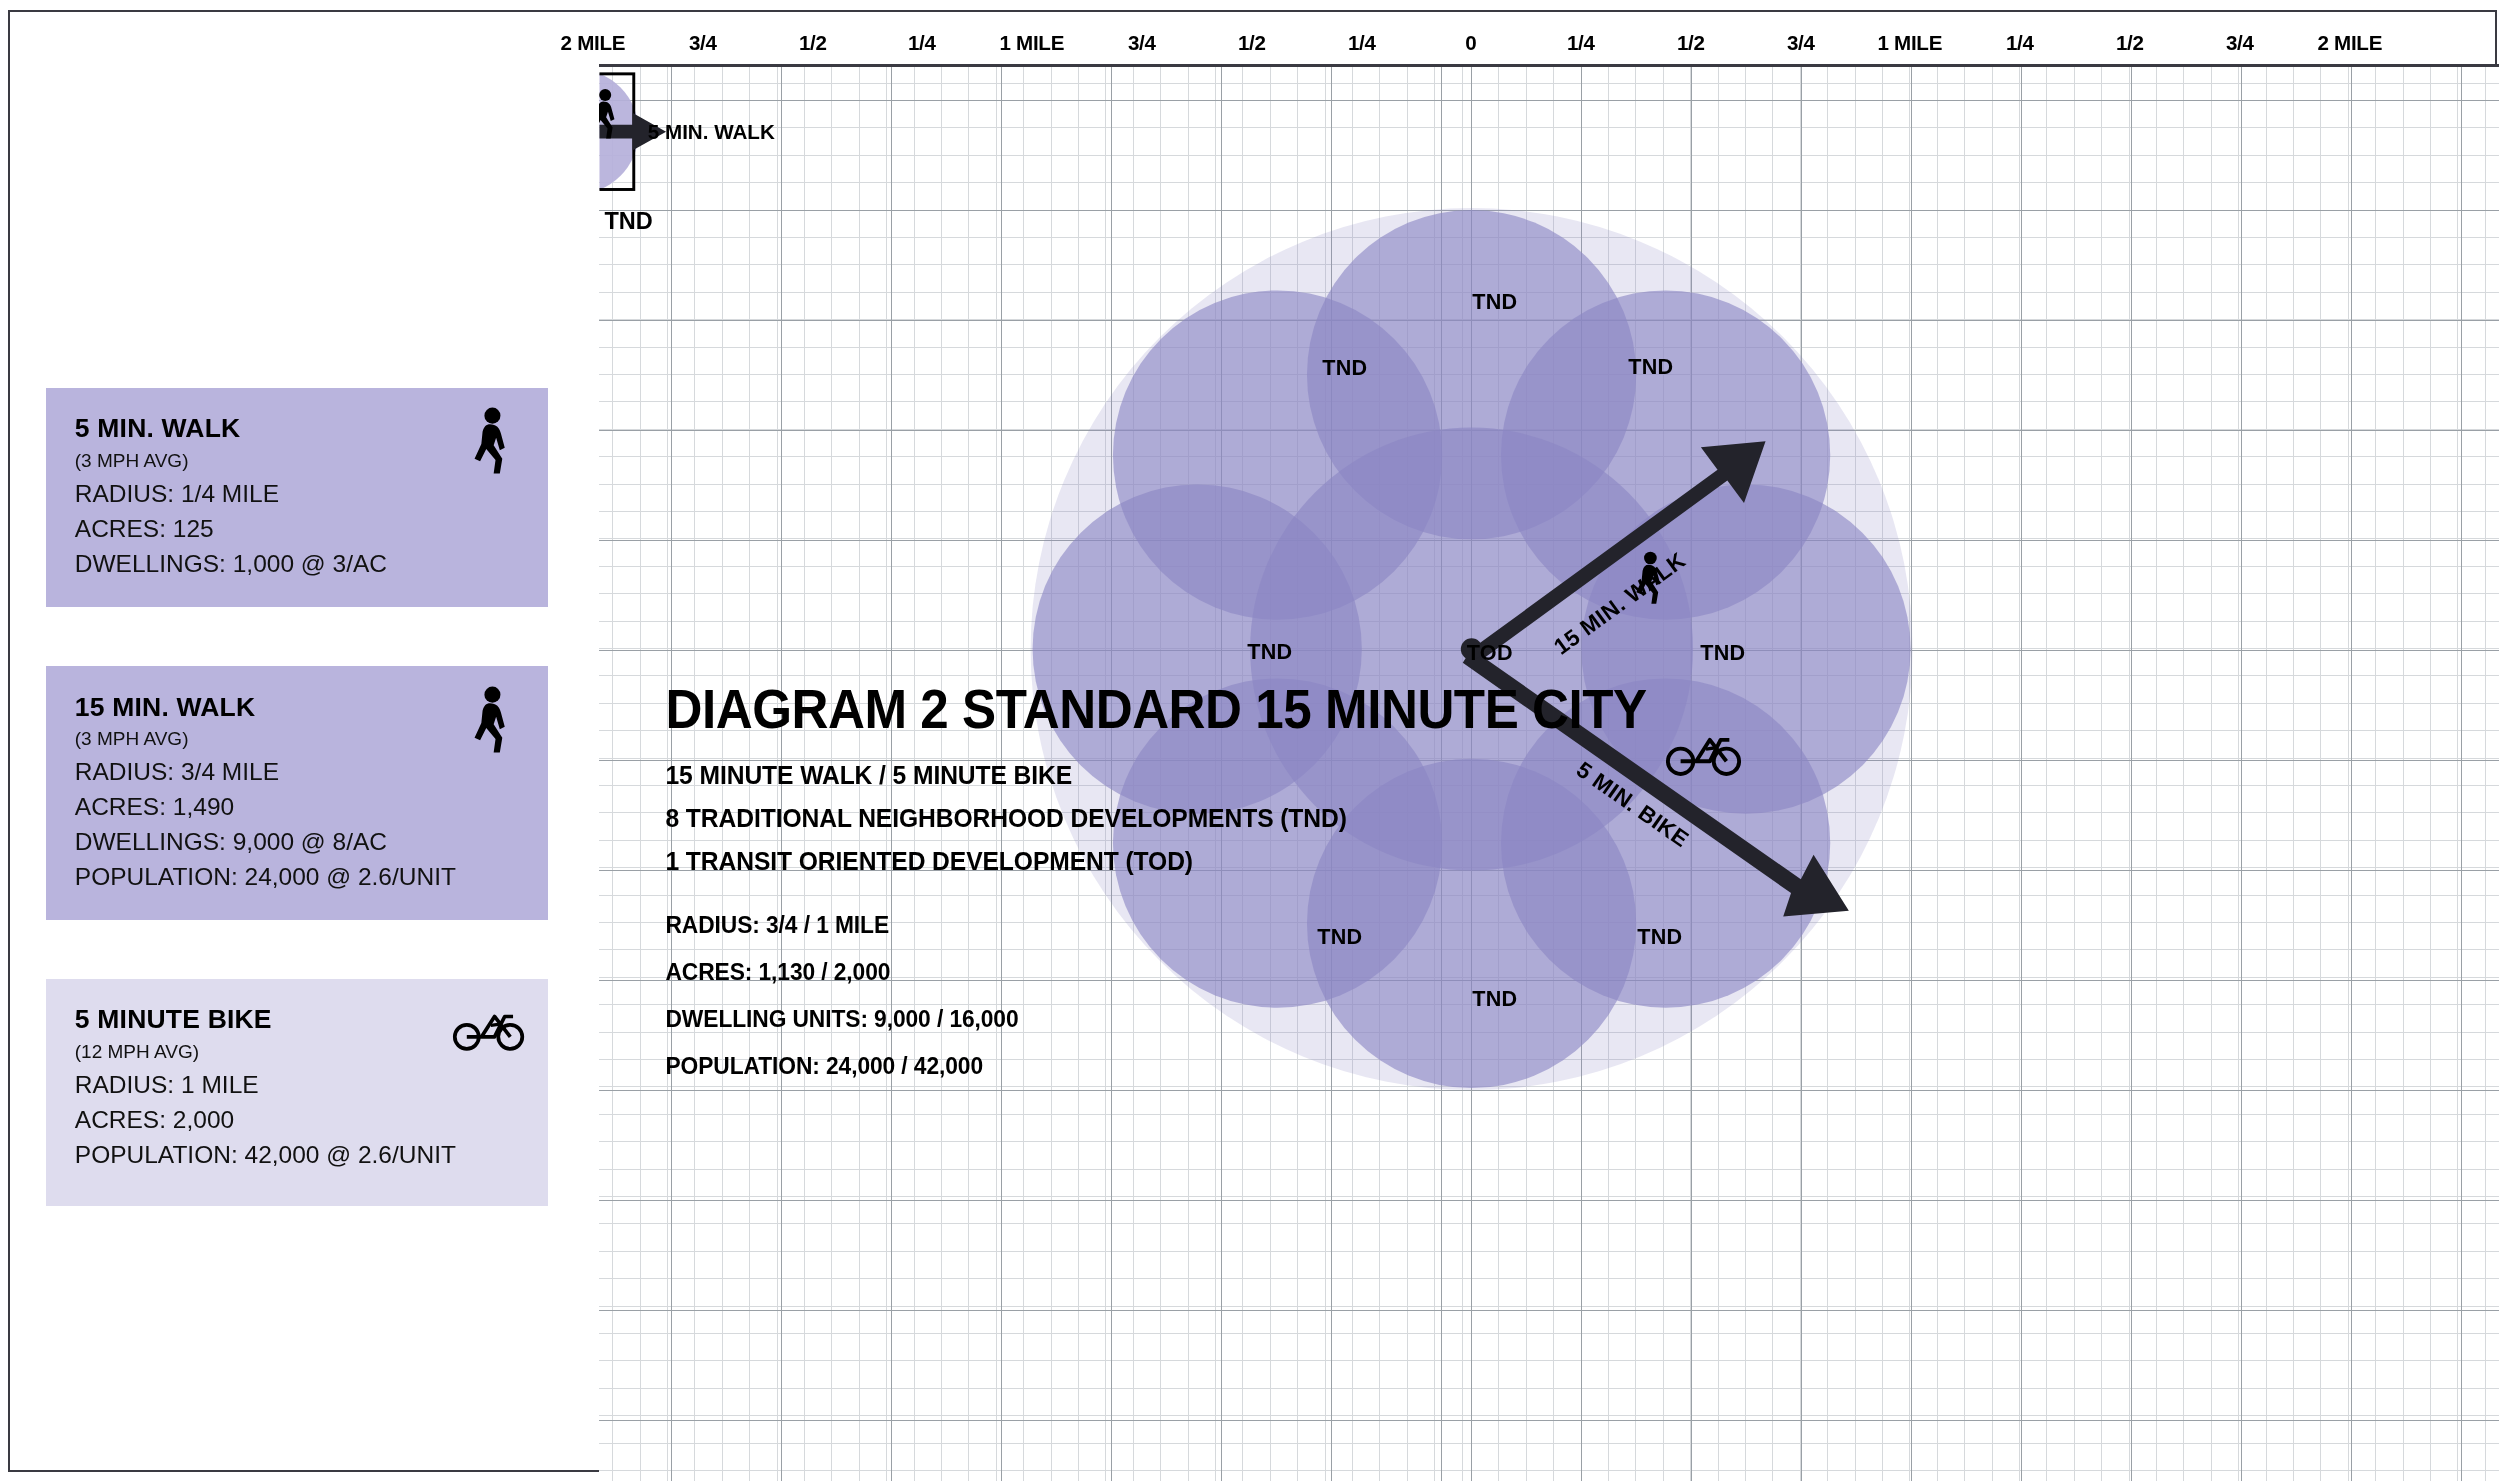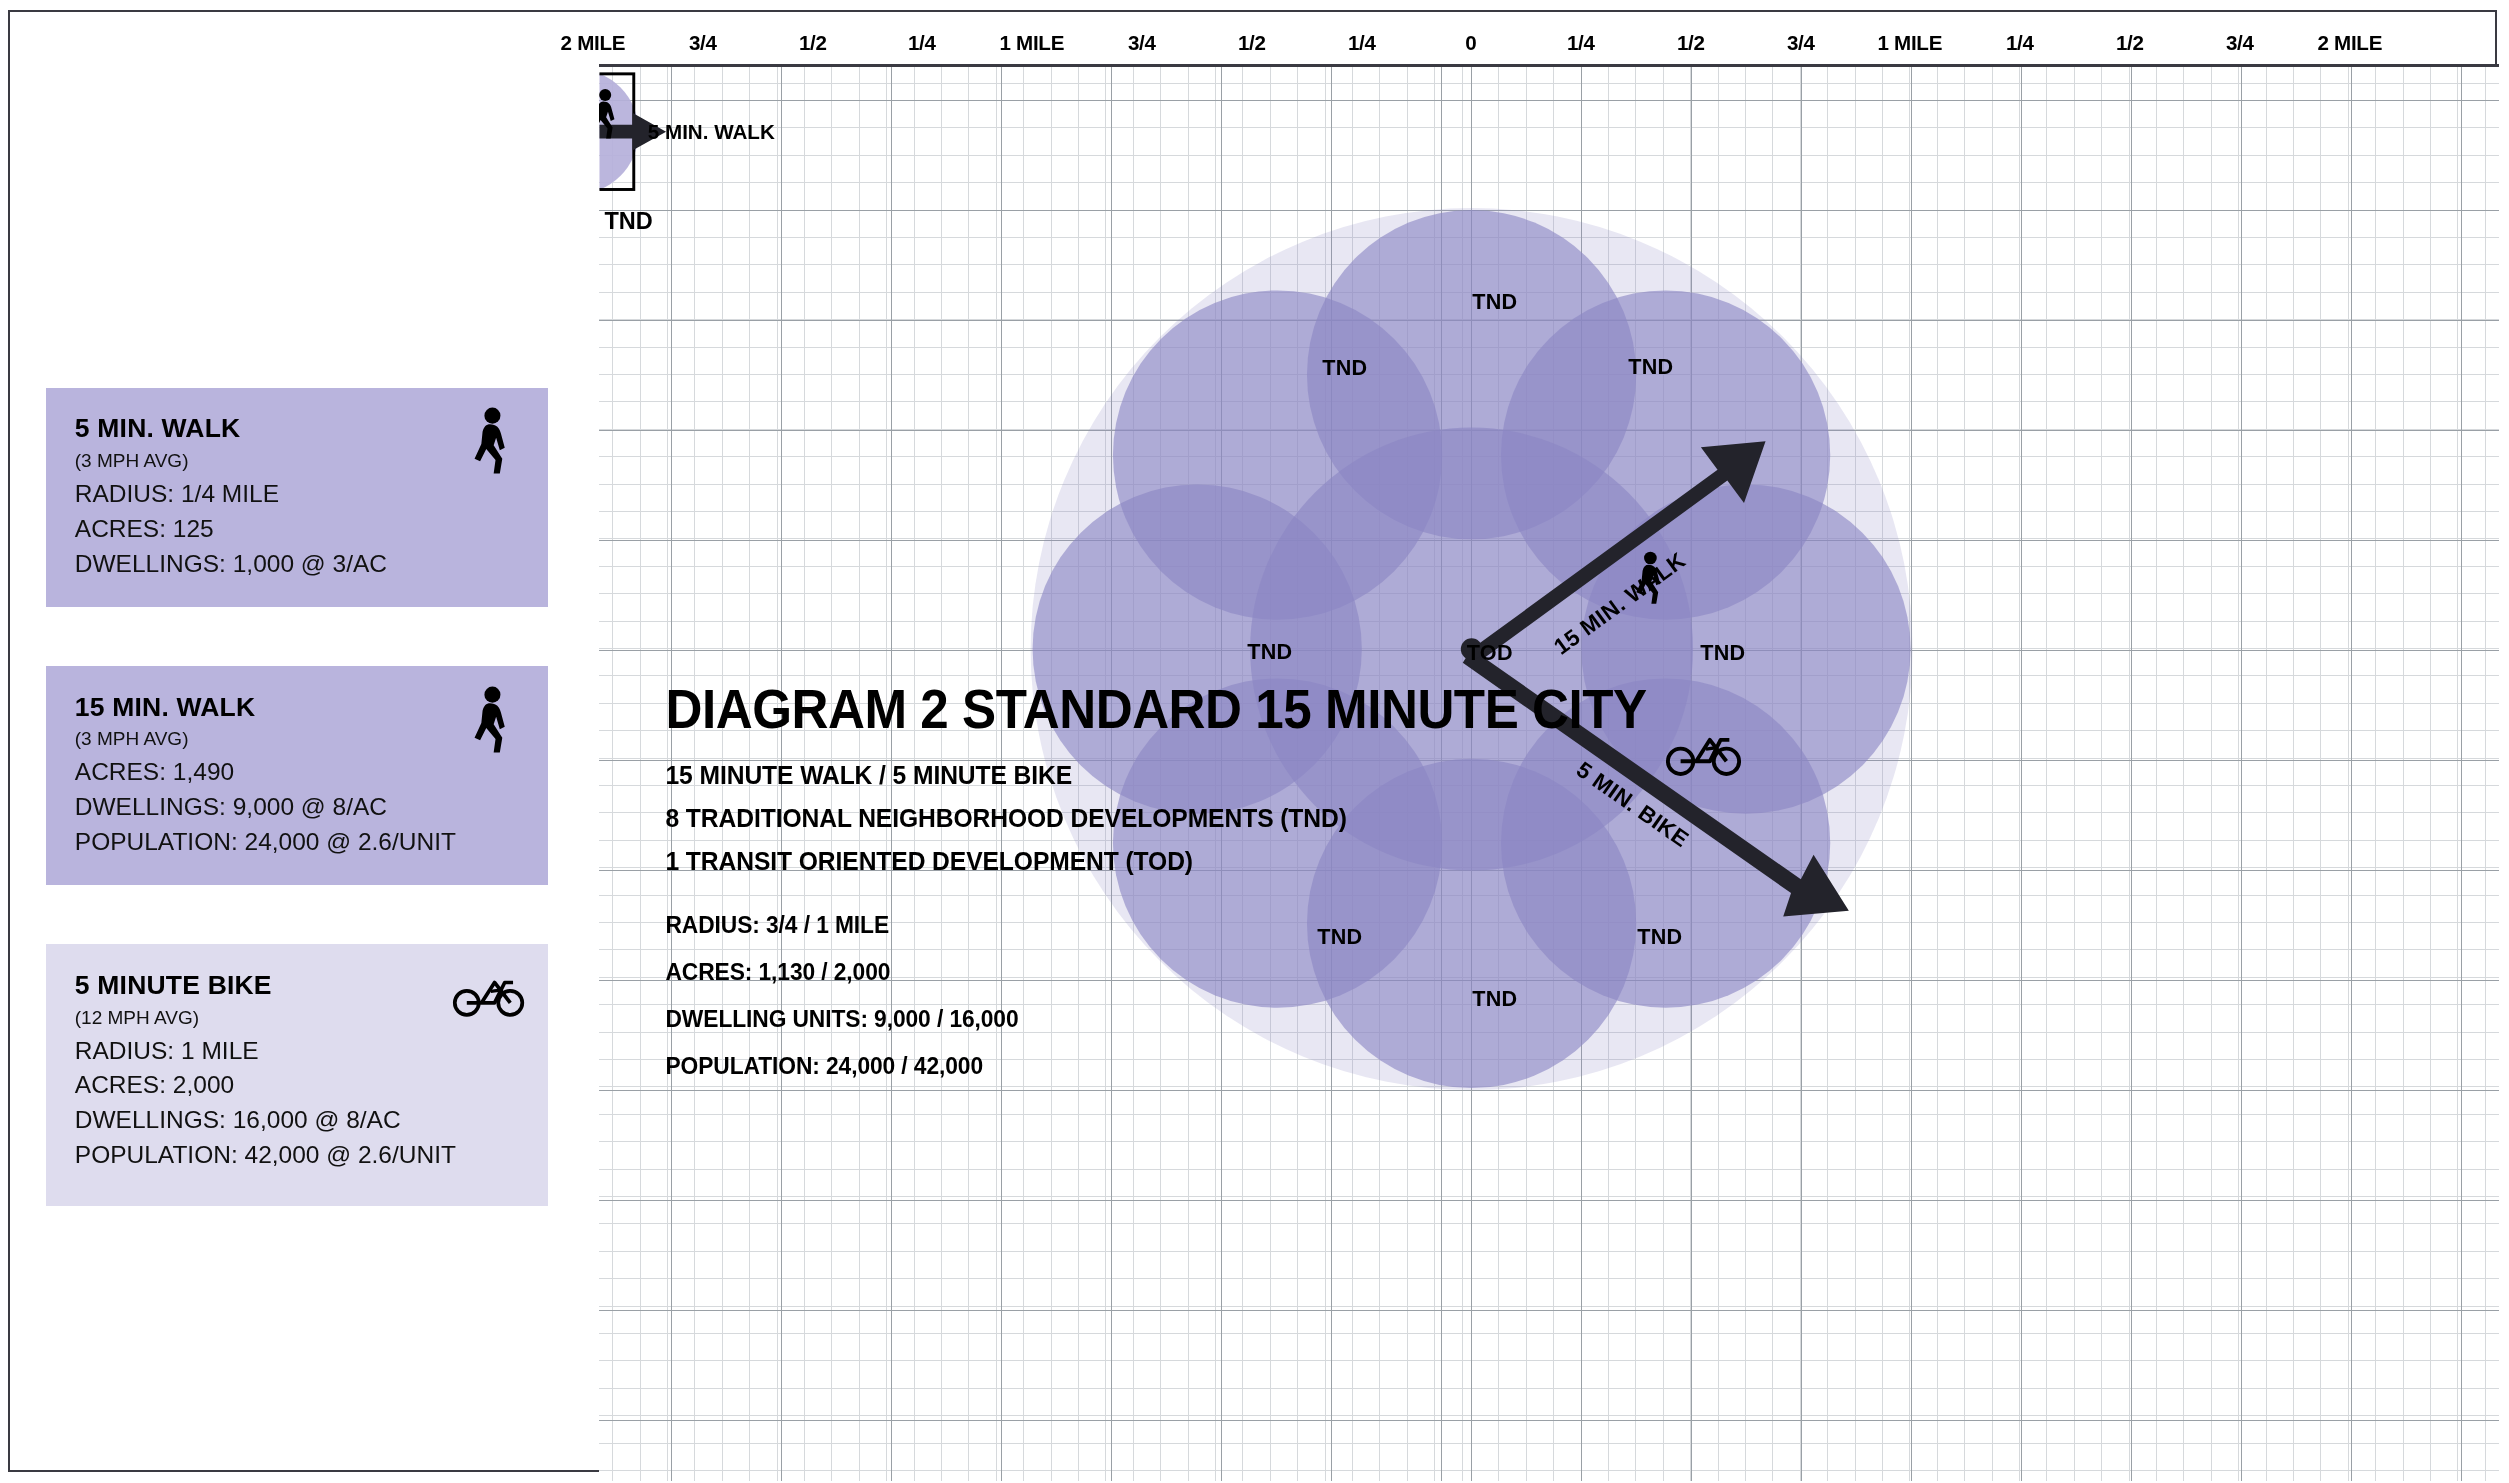--- a/index.html
+++ b/index.html
@@ -101,38 +101,38 @@
       </div>
       <div class="card solid" style="background: rgb(185, 180, 221);">
         <div class="ic">
           <svg viewBox="0 0 40 56">
             <circle cx="24" cy="7" r="6.5" fill="#000"></circle>
             <path d="M22 14 C27 14 30 17 31 22 L34 33 L30 35 L27 25 L25 31 L32 42 L30 54 L25 54 L26.5 43 L19 34 L14 44 L9.5 42 L15 30 L16 20 C17 16 19 14 22 14 Z" fill="#000"></path>
           </svg>
         </div>
         <h3>15 MIN. WALK</h3>
         <div class="sub">(3 MPH AVG)</div>
+        <div class="row">RADIUS: 3/4 MILE</div>
         <div class="row">ACRES: 1,490</div>
         <div class="row">DWELLINGS: 9,000 @ 8/AC</div>
         <div class="row">POPULATION: 24,000 @ 2.6/UNIT</div>
       </div>
       <div class="card pale" style="background: rgb(222, 220, 238); padding-bottom: 33px;">
         <div class="ic" style="width:74px;height:49px;top:25.5px;right:21.6px;">
           <svg viewBox="0 0 80 48">
             <circle cx="16" cy="33" r="13" fill="none" stroke="#000" stroke-width="4"></circle>
             <circle cx="63" cy="33" r="13" fill="none" stroke="#000" stroke-width="4"></circle>
             <path d="M16 33 L32 33 L46 11 L63 33 M32 33 L46 33 L57 11 L66 11" fill="none" stroke="#000" stroke-width="4" stroke-linejoin="round"></path>
             <rect x="42" y="18" width="12" height="3.5" fill="#000" transform="rotate(-8 48 20)"></rect>
           </svg>
         </div>
         <h3>5 MINUTE BIKE</h3>
         <div class="sub">(12 MPH AVG)</div>
         <div class="row">RADIUS: 1 MILE</div>
         <div class="row">ACRES: 2,000</div>
-        <div class="row">DWELLINGS: 16,000 @ 8/AC</div>
         <div class="row">POPULATION: 42,000 @ 2.6/UNIT</div>
       </div>
     </div>
 
   <div id="map">
 
     <svg id="mapsvg" viewBox="0 0 1938 1443">
       <defs>
         <clipPath id="mapclip">
             <rect x="0" y="0" width="1938" height="1443"></rect>

